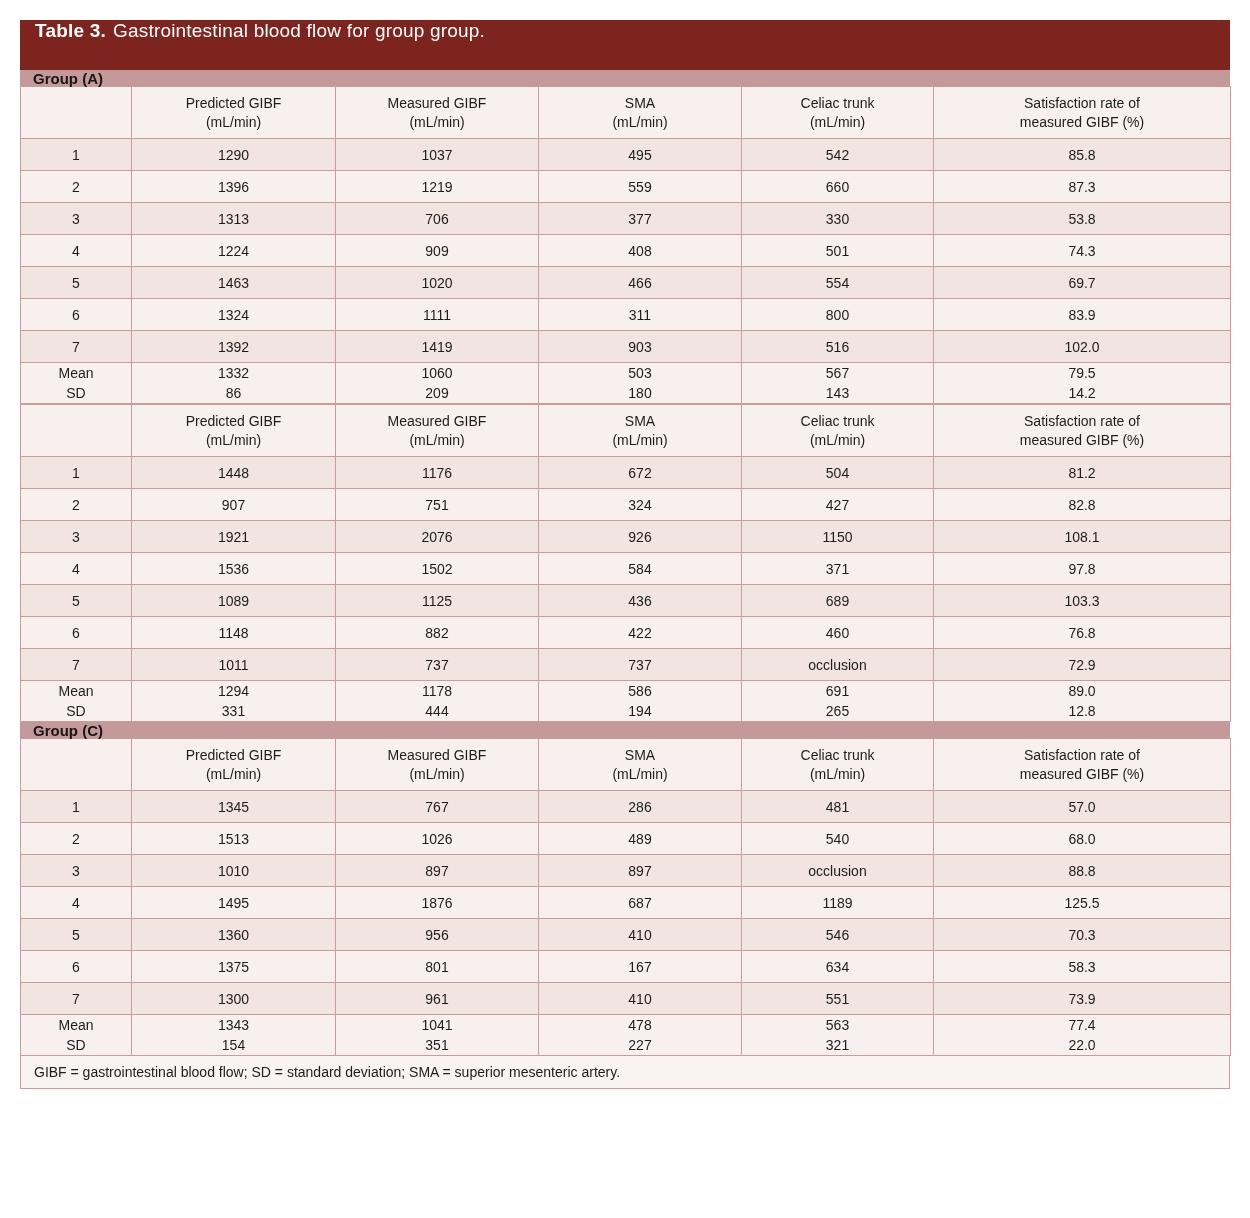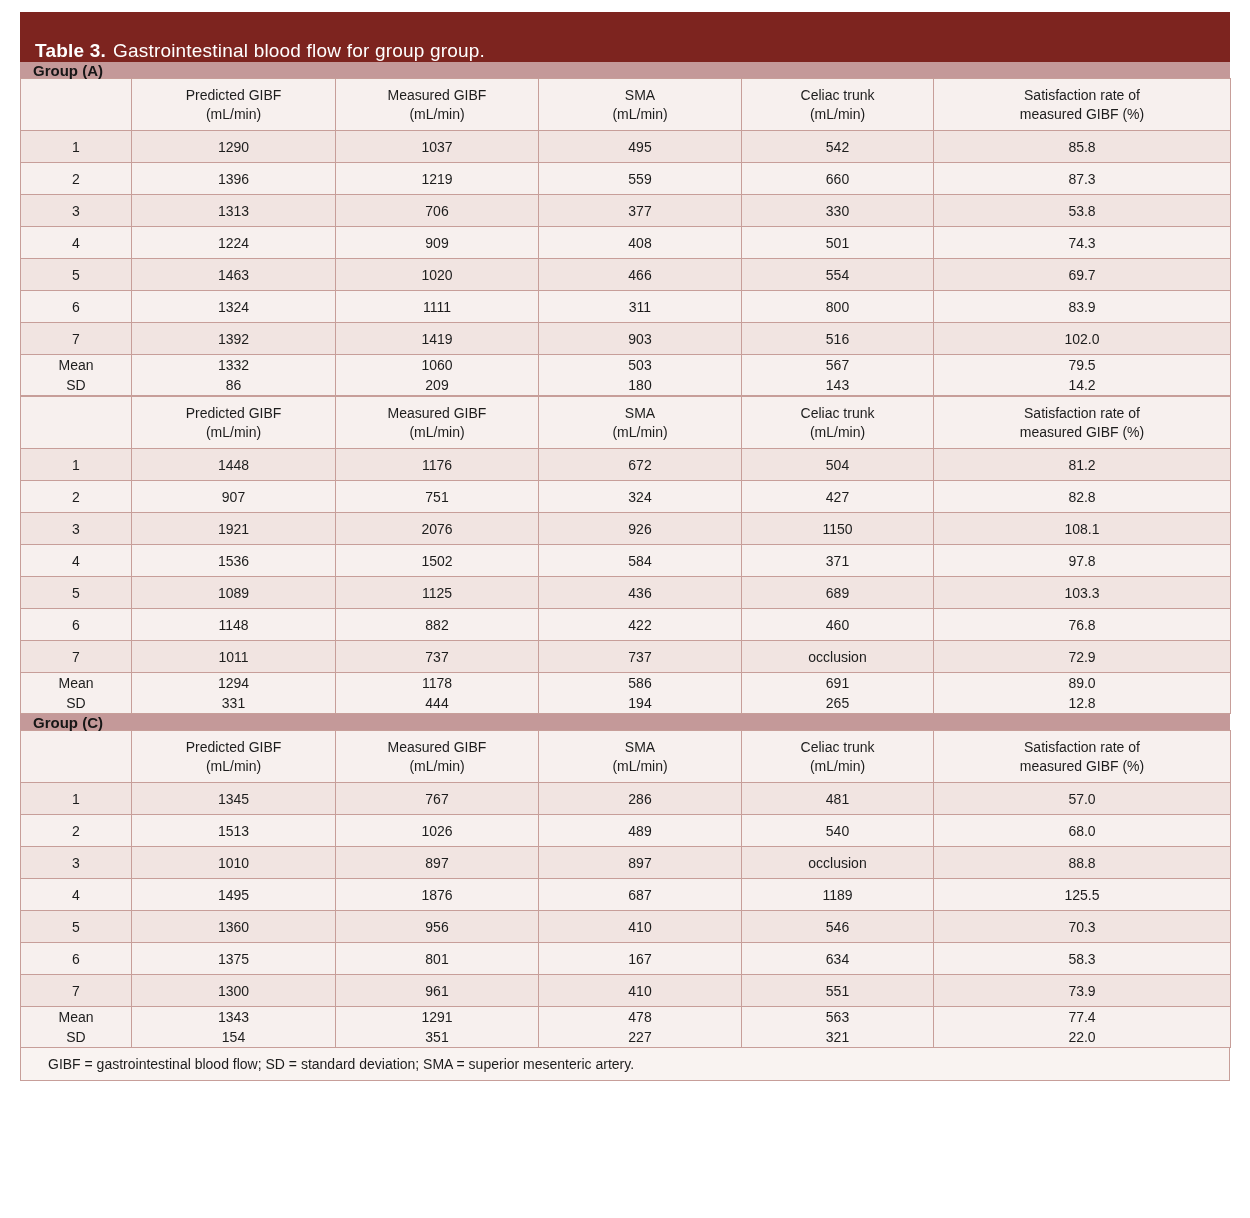--- a/index.html
+++ b/index.html
@@ -9,25 +9,26 @@
     font-family: "Liberation Sans", sans-serif;
     color: #1a1a1a;
     -webkit-font-smoothing: antialiased;
   }
   .page { padding: 12px 20px 10px 20px; }
 
   .title-bar {
     background: #7d241f;
     height: 50px;
     display: flex;
-    align-items: flex-end;
+    align-items: flex-start;
     padding: 0 15px;
     color: #ffffff;
     font-size: 19px;
     letter-spacing: 0.2px;
+    margin-top: 8px;
   }
   .title-prefix { font-weight: bold; margin-right: 7px; }
 
   .group-bar {
     background: #c49999;
     height: 16px;
     display: flex;
     align-items: center;
     padding: 0 13px;
     font-size: 15px;
@@ -69,21 +70,21 @@
   }
   td.row-label.summary-labels { line-height: 20px; }
 
   .footnote {
     background: #f9f3f1;
     border: 1px solid #c79e99;
     border-top: none;
     height: 33px;
     display: flex;
     align-items: center;
-    padding: 0 27px;
+    padding: 0 13px;
     font-size: 14px;
     color: #1d1d1d;
   }
 </style>
 </head>
 <body>
 
 <div class="page">
   <div class="title-bar">
     <span class="title-prefix">Table 3.</span>
@@ -428,21 +429,21 @@
           <tr class="summary-row">
             <td class="row-label summary-labels">
               <div>Mean</div>
               <div>SD</div>
             </td>
             <td>
               <div>1343</div>
               <div>154</div>
             </td>
             <td>
-              <div>1291</div>
+              <div>1041</div>
               <div>351</div>
             </td>
             <td>
               <div>478</div>
               <div>227</div>
             </td>
             <td>
               <div>563</div>
               <div>321</div>
             </td>

